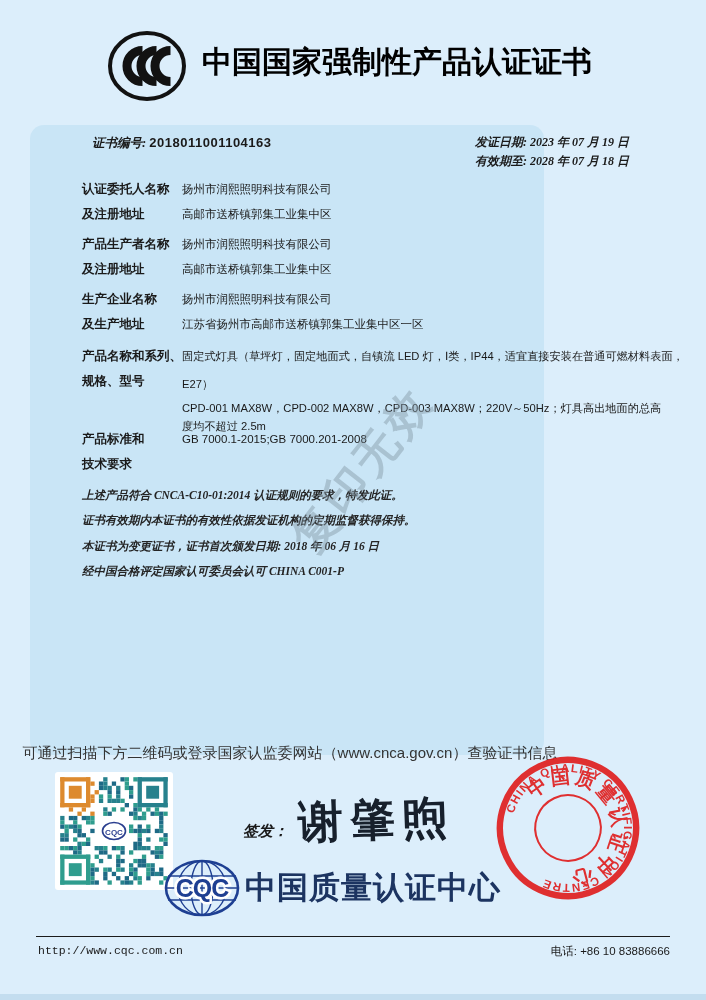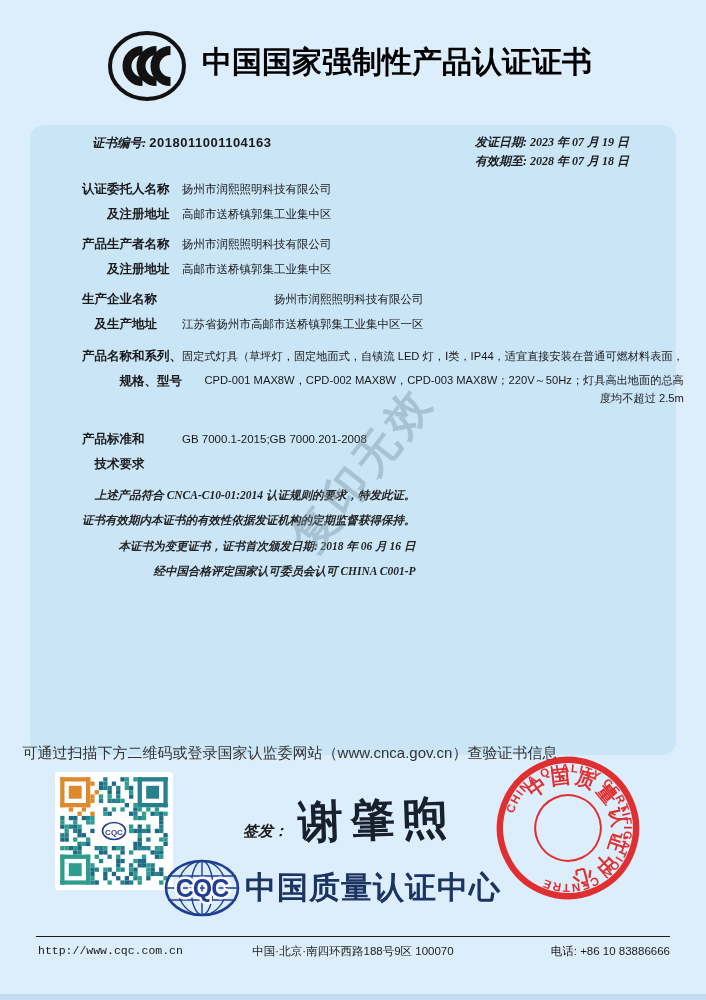--- a/index.html
+++ b/index.html
@@ -9,22 +9,22 @@
     font-family:"Liberation Sans",sans-serif;color:#1a1a1a;
   }
   
   .ccc-logo{position:absolute;left:106px;top:28px;}
   .title{
     position:absolute;left:202px;top:42px;font-size:30px;font-weight:bold;
     color:#000000;letter-spacing:0px;white-space:nowrap;
   }
   
   .panel{
-    position:absolute;left:30px;top:125px;width:646px;height:630px;
-    background:#c9e5f6;border-radius:14px;text-align:right;
+    position:absolute;left:30px;top:125px;width:514px;height:630px;
+    background:#c9e5f6;border-radius:14px;
   }
   .kai{font-family:"Liberation Serif","DejaVu Serif",serif;font-style:italic;}
   .cert-left{position:absolute;left:62px;top:10px;font-size:12.5px;white-space:nowrap;}
   .cert-left .lbl{font-weight:bold;}
   .cert-left .num{font-family:"Liberation Sans",sans-serif;font-style:normal;font-weight:600;font-size:13px;letter-spacing:.5px;}
   .cert-right{position:absolute;left:445px;top:8px;font-size:12px;font-weight:bold;line-height:19px;white-space:nowrap;}
   .field{position:absolute;left:0;width:646px;}
   .field .labels{position:absolute;left:52px;top:0;font-size:12.5px;font-weight:bold;line-height:25px;white-space:nowrap;}
   .field .values{position:absolute;left:152px;top:0;font-size:11.5px;line-height:25px;white-space:nowrap;}
   .field .values.tight{line-height:17.5px;font-size:11.2px;}
@@ -114,20 +114,21 @@
       </div>
     </div>
 
     <div class="field f4">
       <div class="labels">
         <div>产品名称和系列、</div>
         <div>规格、型号</div>
       </div>
       <div class="values tight">
         <div class="first">固定式灯具（草坪灯，固定地面式，自镇流 LED 灯，Ⅰ类，IP44，适宜直接安装在普通可燃材料表面，</div>
+        <div class="first">E27）</div>
         <div>CPD-001 MAX8W，CPD-002 MAX8W，CPD-003 MAX8W；220V～50Hz；灯具高出地面的总高</div>
         <div>度均不超过 2.5m</div>
       </div>
     </div>
 
     <div class="field f5">
       <div class="labels">
         <div>产品标准和</div>
         <div>技术要求</div>
       </div>
@@ -390,17 +391,16 @@
         <textPath href="#seal-outer-path" startOffset="50%" text-anchor="middle">CHINA  QUALITY  CERTIFICATION  CENTRE</textPath>
       </text>
       <text font-size="24" font-weight="bold" fill="#e01f1f" letter-spacing="4" font-family="Liberation Sans, sans-serif">
         <textPath href="#seal-inner-path" startOffset="50%" text-anchor="middle">中国质量认证中心</textPath>
       </text>
     </g>
   </svg>
 
   <div class="footer-line"></div>
   <div class="footer-web">http://www.cqc.com.cn</div>
-  <div class="footer-addr">中国·北京·南四环西路188号9区   100070</div>
   <div class="footer-tel">电话: +86 10 83886666</div>
   <div class="bottom-strip"></div>
 
 </div>
 
 </body></html>

